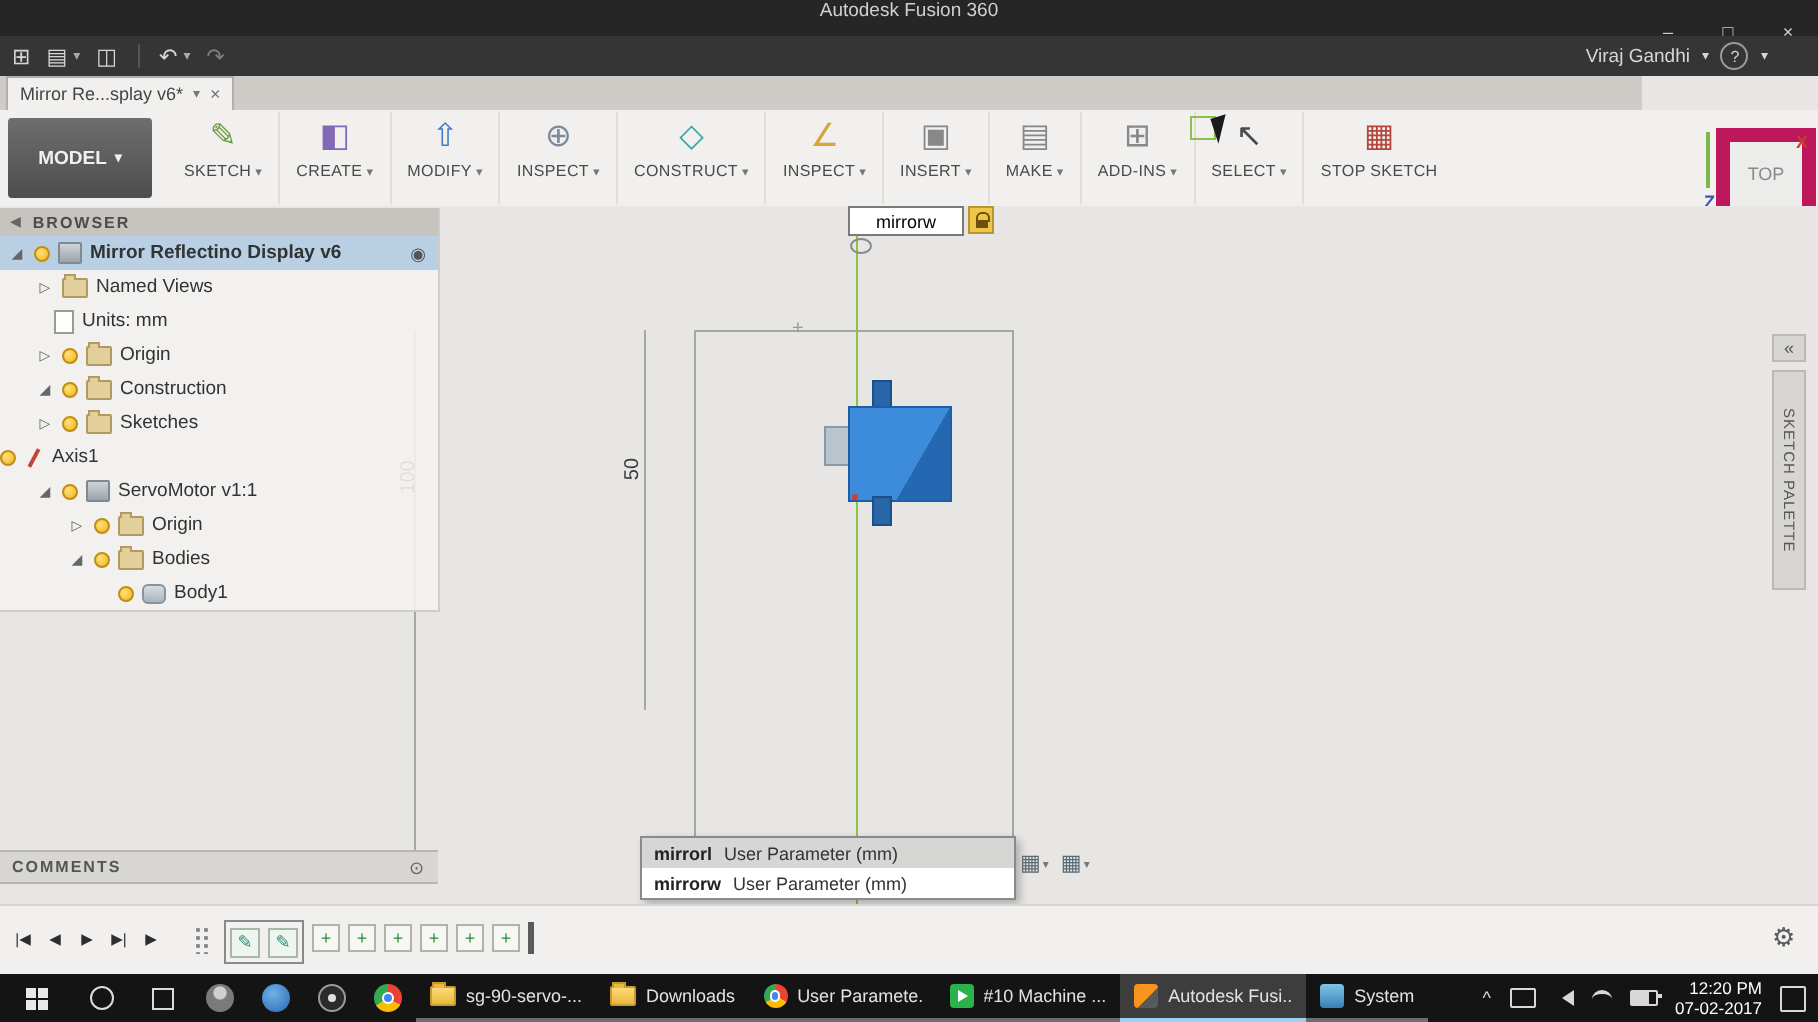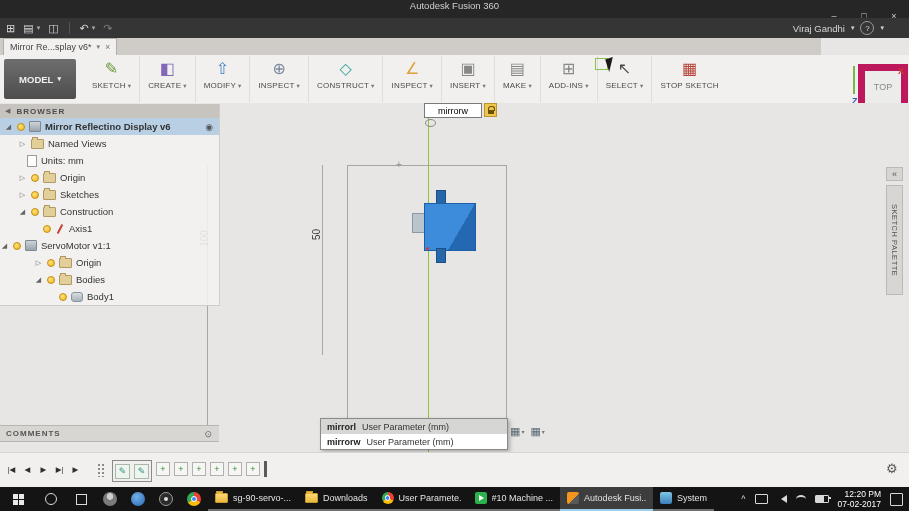--- a/index.html
+++ b/index.html
@@ -380,37 +380,37 @@
         <span class="i-doc"></span>
         <span class="blabel">Units: mm</span>
       </div>
       <div class="brow" style="padding-left:18px">
         <span class="tri">▷</span>
         <span class="i-bulb"></span>
         <span class="i-folder"></span>
         <span class="blabel">Origin</span>
       </div>
       <div class="brow" style="padding-left:18px">
+        <span class="tri">◢</span>
+        <span class="i-bulb"></span>
+        <span class="i-folder"></span>
+        <span class="blabel">Construction</span>
+      </div>
+      <div class="brow" style="padding-left:18px">
         <span class="tri">▷</span>
         <span class="i-bulb"></span>
         <span class="i-folder"></span>
         <span class="blabel">Sketches</span>
       </div>
-      <div class="brow" style="padding-left:18px">
-        <span class="tri">◢</span>
-        <span class="i-bulb"></span>
-        <span class="i-folder"></span>
-        <span class="blabel">Construction</span>
-      </div>
-      <div class="brow" style="padding-left:43px">
+      <div class="brow" style="">
         <span class="i-bulb"></span>
         <span class="i-axis"></span>
         <span class="blabel">Axis1</span>
       </div>
-      <div class="brow" style="">
+      <div class="brow" style="padding-left:18px">
         <span class="tri">◢</span>
         <span class="i-bulb"></span>
         <span class="i-comp"></span>
         <span class="blabel">ServoMotor v1:1</span>
       </div>
       <div class="brow" style="padding-left:34px">
         <span class="tri">▷</span>
         <span class="i-bulb"></span>
         <span class="i-folder"></span>
         <span class="blabel">Origin</span>

